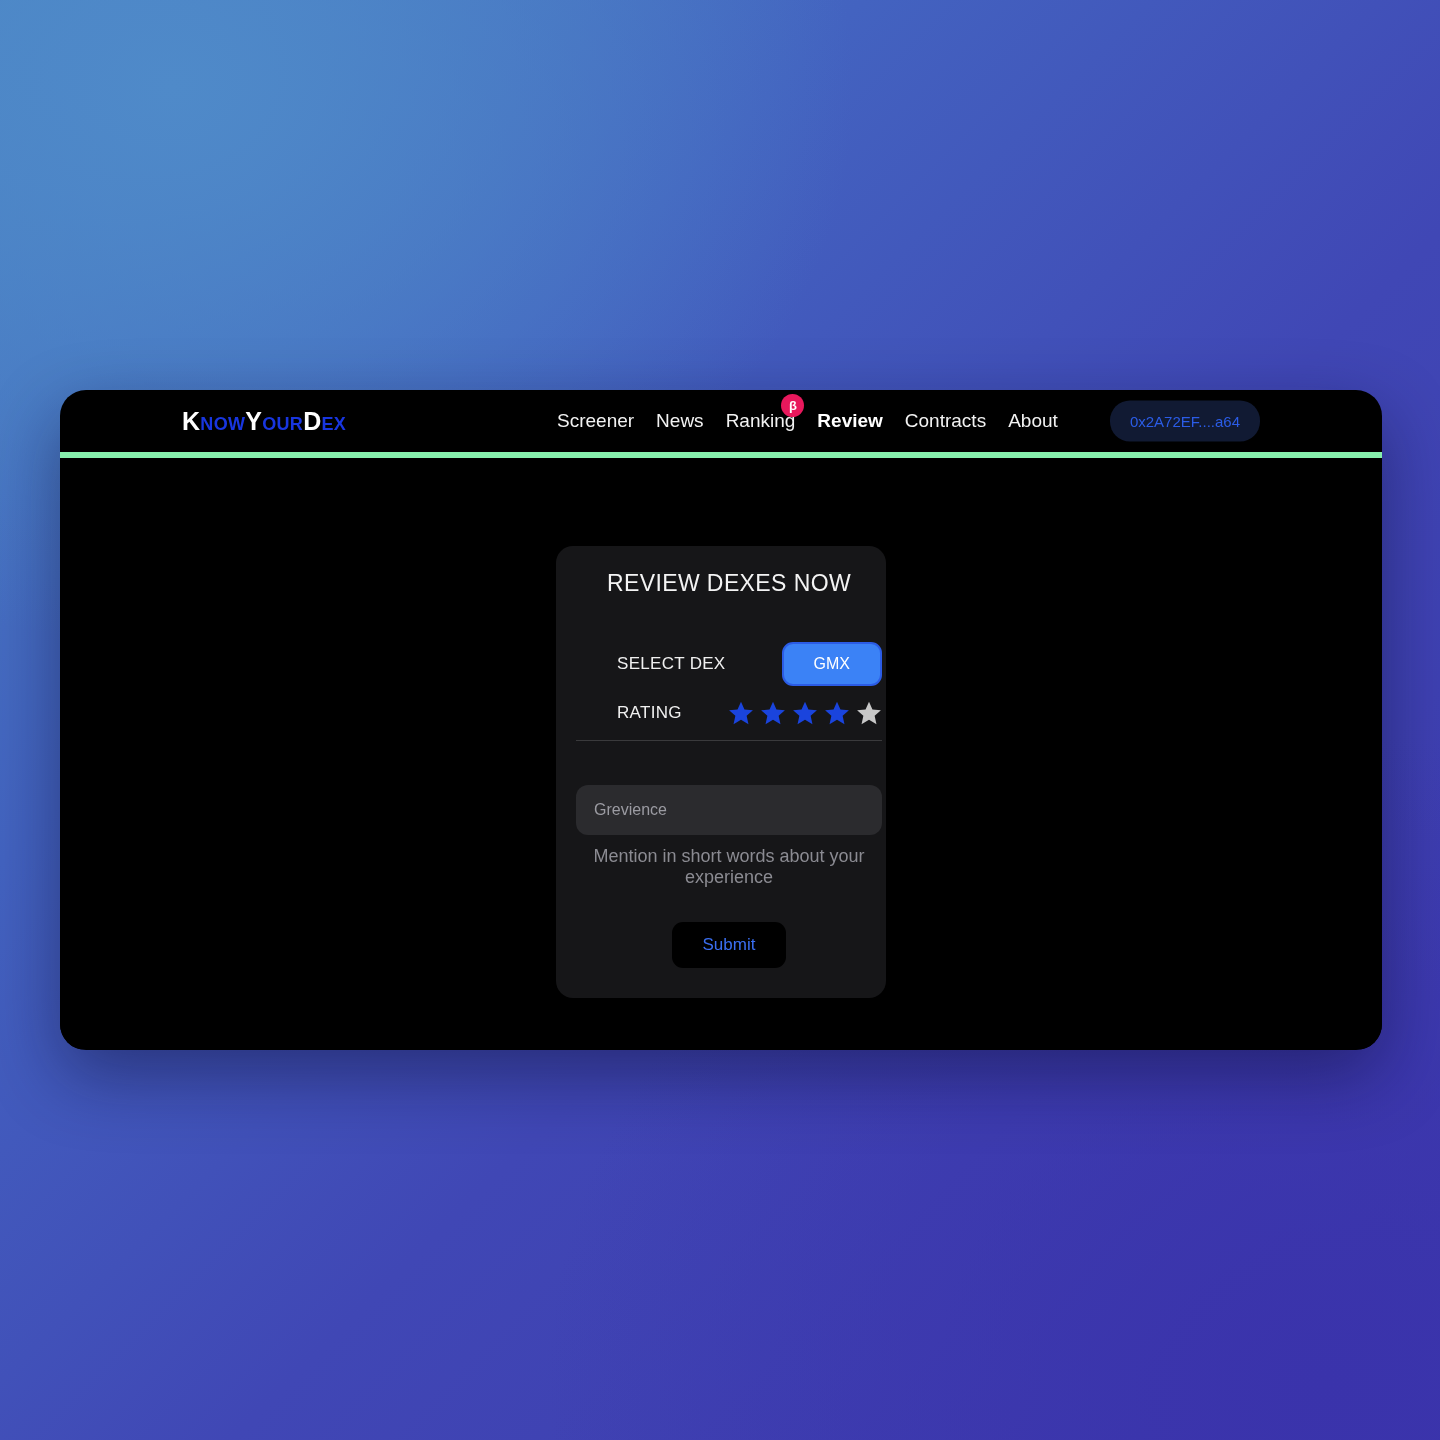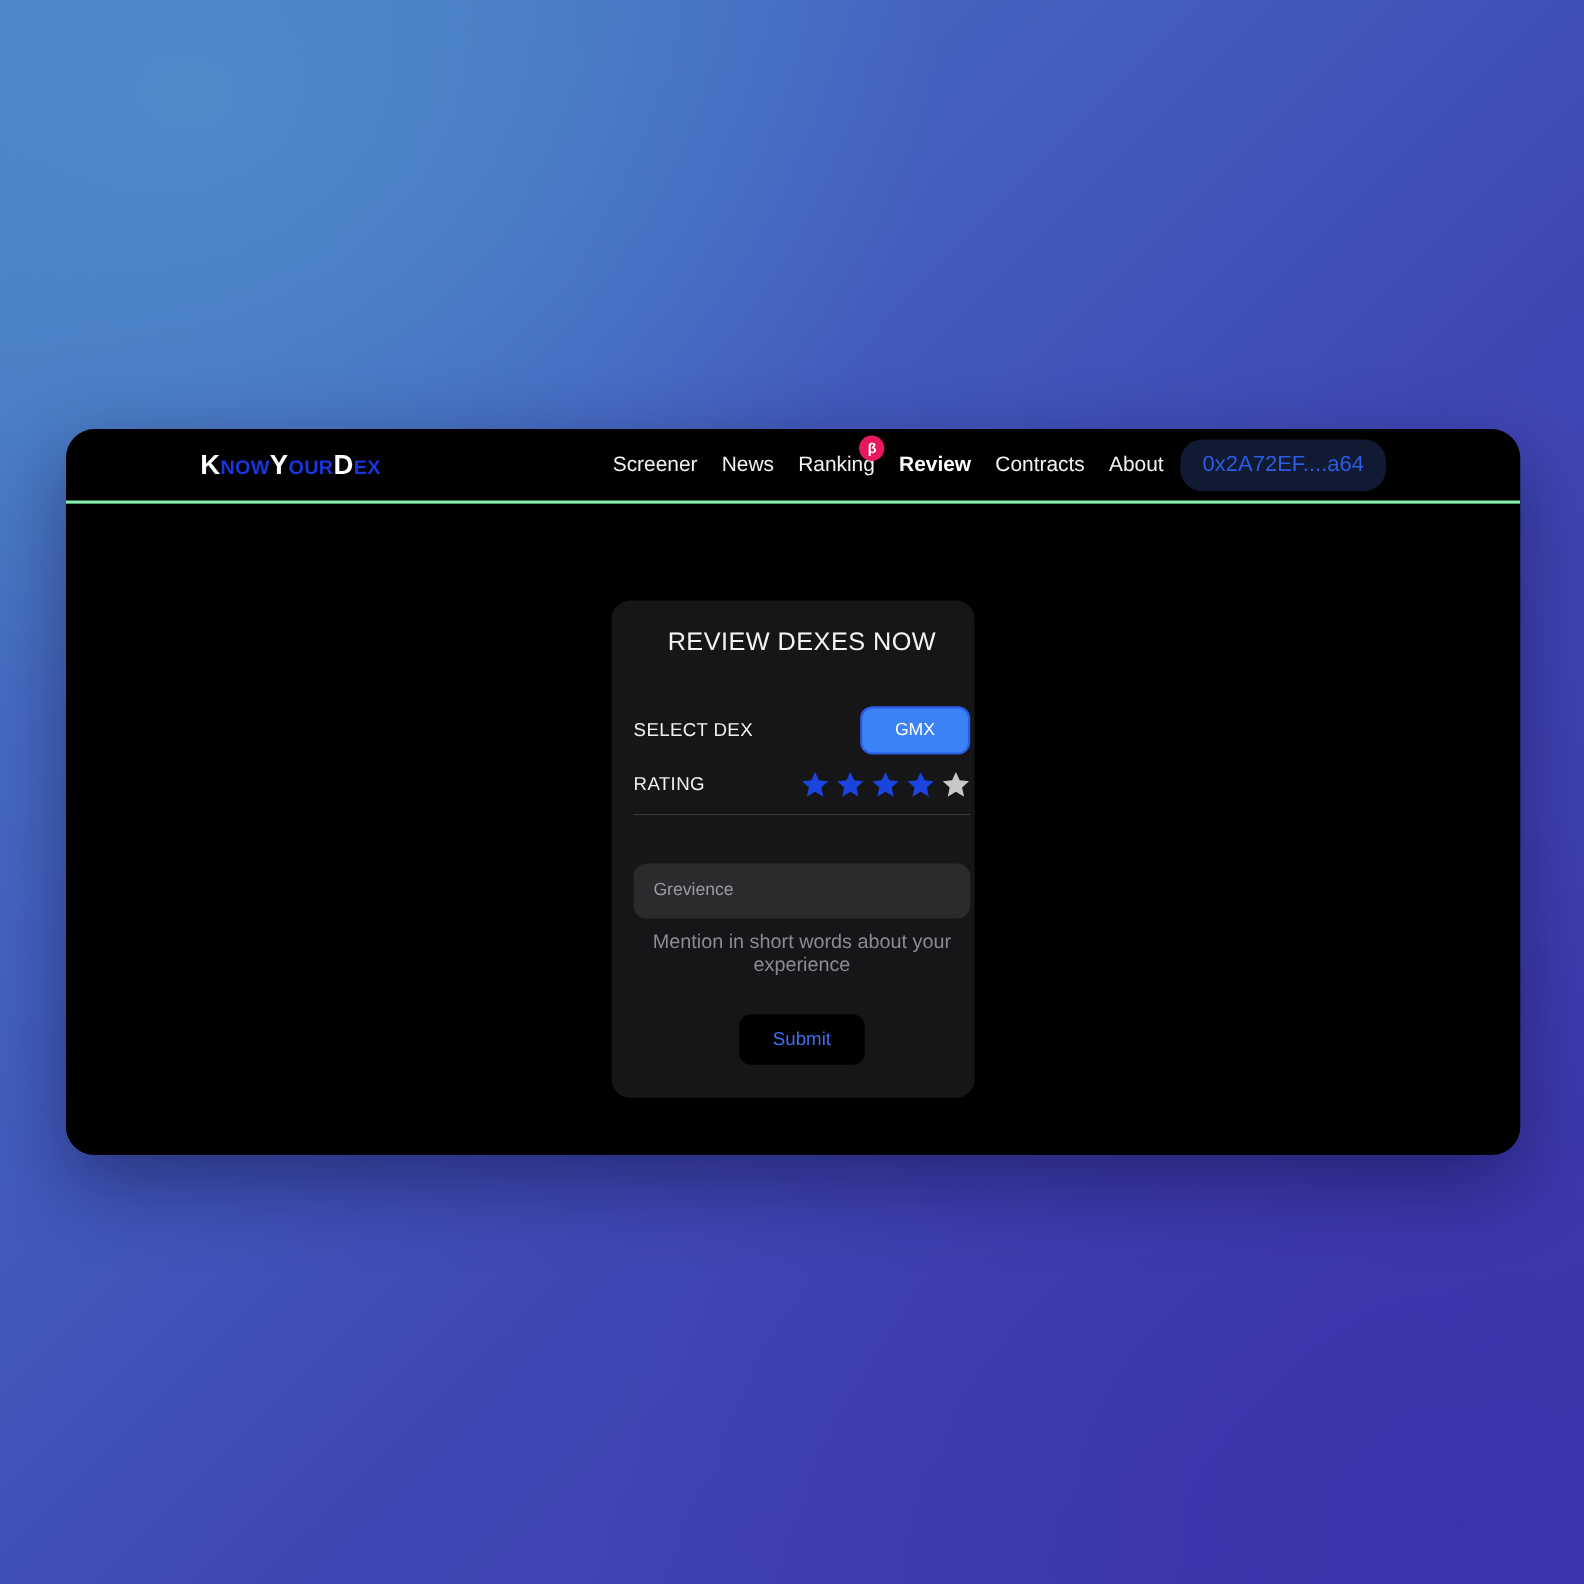--- a/index.html
+++ b/index.html
@@ -29,21 +29,21 @@
     background: #000000;
     border-radius: 26px;
     overflow: hidden;
     box-shadow: 0 26px 70px rgba(10, 12, 48, 0.45);
   }
 
   
   .topbar {
     position: relative;
     height: 68px;
-    border-bottom: 3px solid #86efac;
+    border-bottom: 6px solid #86efac;
     display: flex;
     align-items: center;
   }
 
   .logo {
     position: absolute;
     left: 122px;
     top: 50%;
     transform: translateY(-50%);
     white-space: nowrap;
@@ -101,21 +101,21 @@
     line-height: 1;
   }
 
   .wallet {
     position: absolute;
     right: 122px;
     top: 50%;
     transform: translateY(-50%);
     background: #111a33;
     color: #2b5ce6;
-    font-size: 20px;
+    font-size: 15px;
     padding: 12px 20px;
     border-radius: 20px;
     border: none;
     cursor: pointer;
     white-space: nowrap;
     font-family: "Liberation Sans", sans-serif;
   }
 
   
   .page {
@@ -146,20 +146,21 @@
   .row {
     display: flex;
     align-items: center;
     justify-content: space-between;
     margin-bottom: 14px;
   }
   .row-label {
     color: #f0f0f0;
     font-size: 17px;
     letter-spacing: .3px;
+    margin-left: 41px;
   }
 
   .dex-btn {
     background: #3b82f6;
     border: 2px solid #2b5ce6;
     color: #ffffff;
     font-size: 16px;
     border-radius: 11px;
     padding: 11px 30px;
     cursor: pointer;

